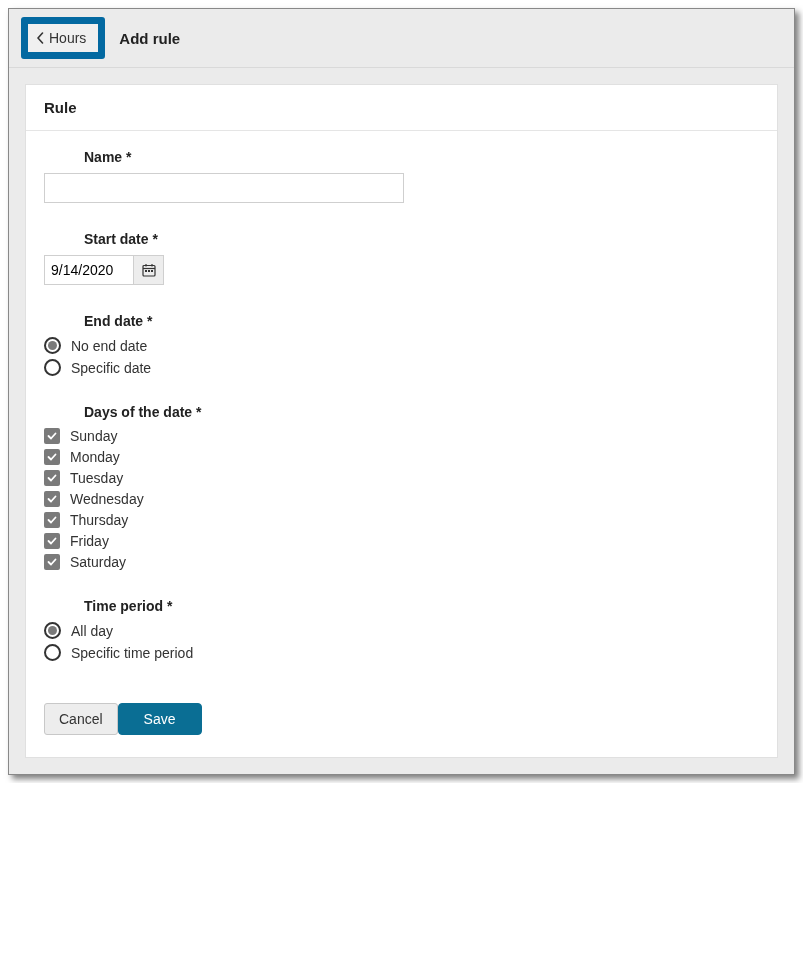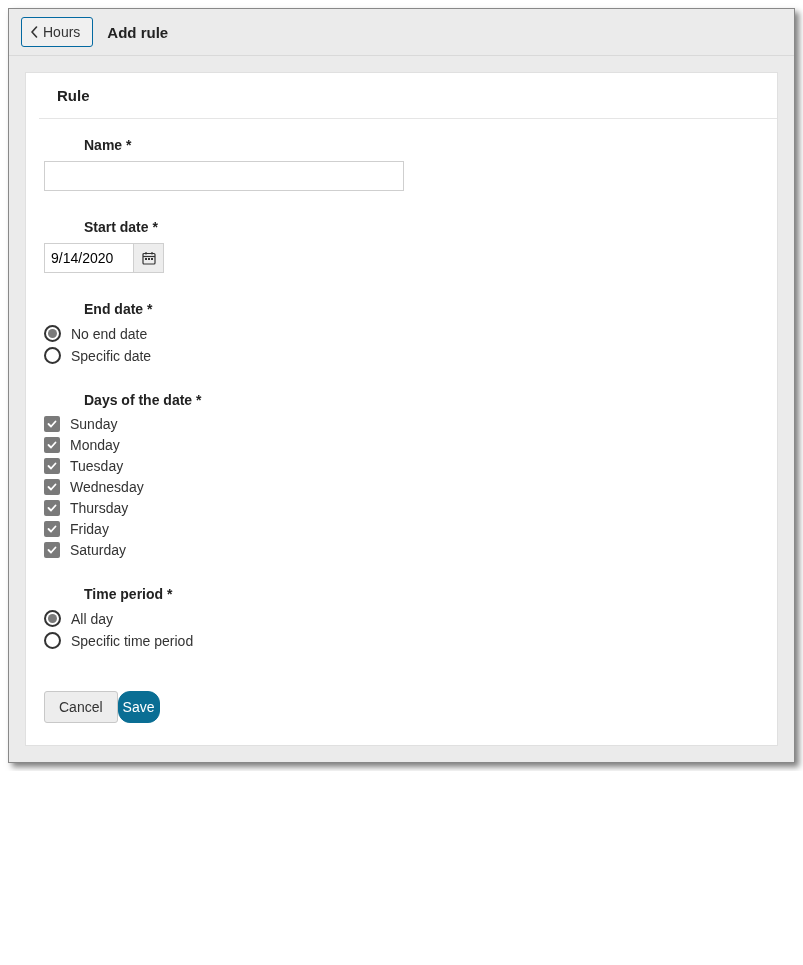--- a/index.html
+++ b/index.html
@@ -17,21 +17,21 @@
   }
   .topbar {
     display: flex;
     align-items: center;
     padding: 8px 12px;
     background: #ebebeb;
     border-bottom: 1px solid #d9d9d9;
   }
   .back-btn {
     background: #f0f0f0;
-    border: 1px solid #0369a1;
+    border: 7px solid #0369a1;
     border-radius: 3px;
     padding: 6px 12px 6px 8px;
     font-size: 14px;
     color: #333;
     display: inline-flex;
     align-items: center;
     cursor: pointer;
   }
   .back-btn svg { margin-right: 4px; }
   .page-title {
@@ -46,21 +46,20 @@
   .panel {
     background: #fff;
     border: 1px solid #e0e0e0;
   }
   .panel-header {
     padding: 14px 18px;
     font-weight: 600;
     font-size: 15px;
     color: #222;
     border-bottom: 1px solid #e5e5e5;
-    margin-left: 13px;
   }
   .panel-body {
     padding: 18px;
   }
   .field-group { margin-bottom: 28px; }
   .field-label {
     font-weight: 600;
     font-size: 14px;
     color: #222;
     margin-bottom: 8px;
@@ -138,22 +137,22 @@
     border: 1px solid #c8c8c8;
     border-radius: 3px;
     padding: 7px 14px;
     font-size: 14px;
     color: #333;
     cursor: pointer;
   }
   .btn-save {
     background: #0a6e94;
     border: 1px solid #0a6e94;
-    border-radius: 12px;
-    padding: 7px 4px;
+    border-radius: 4px;
+    padding: 7px 25px;
     font-size: 14px;
     color: #fff;
     cursor: pointer;
   }
 </style>
 </head>
 <body>
 
 <div class="window">
 

